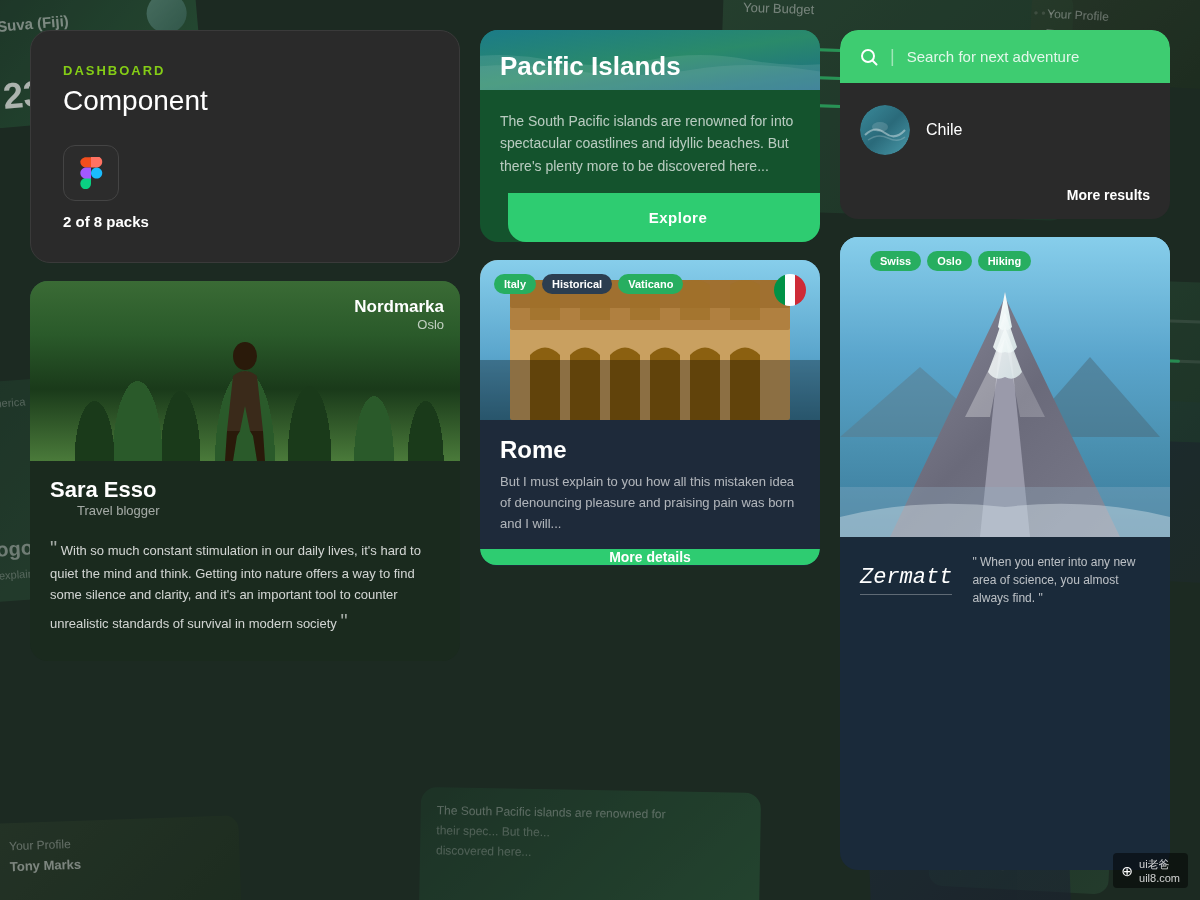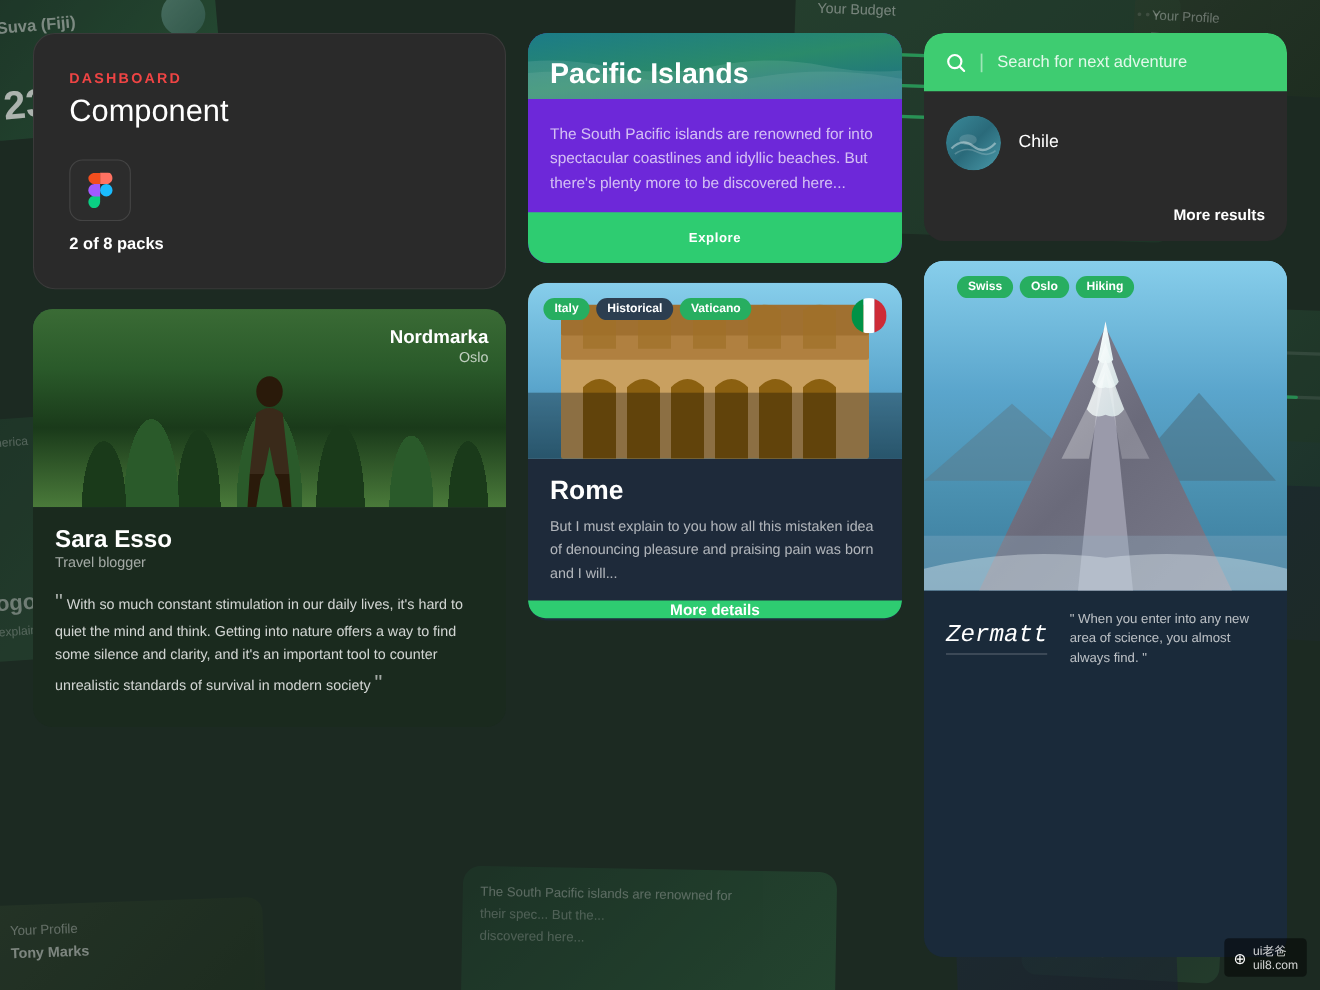--- a/index.html
+++ b/index.html
@@ -41,21 +41,21 @@
     
     .dashboard-card {
       background: #2a2a2a;
       border-radius: 20px;
       padding: 32px;
       border: 1px solid #3a3a3a;
       position: relative;
     }
 
     .dashboard-label {
-      color: #ef4444;
+      color: #84cc16;
       font-size: 13px;
       font-weight: 600;
       letter-spacing: 2px;
       text-transform: uppercase;
       margin-bottom: 8px;
     }
 
     .dashboard-title {
       color: #fff;
       font-size: 28px;
@@ -149,20 +149,21 @@
     .blogger-name {
       color: #fff;
       font-size: 22px;
       font-weight: 700;
     }
 
     .blogger-role {
       color: rgba(255,255,255,0.6);
       font-size: 13px;
       margin-bottom: 14px;
+      margin-left: 27px;
     }
 
     .blogger-quote {
       color: rgba(255,255,255,0.8);
       font-size: 13px;
       line-height: 1.6;
     }
 
     .quote-mark {
       font-size: 20px;
@@ -171,21 +172,21 @@
 
     
     .mid-col {
       display: flex;
       flex-direction: column;
       gap: 18px;
     }
 
     
     .pacific-card {
-      background: #6d28d9;
+      background: #14532d;
       border-radius: 18px;
       overflow: hidden;
       position: relative;
     }
 
     .pacific-title {
       color: #fff;
       font-size: 26px;
       font-weight: 700;
     }
@@ -201,25 +202,26 @@
       margin-bottom: 0;
     }
 
     .explore-btn {
       width: 100%;
       padding: 16px;
       background: #2ecc71;
       border: none;
       border-radius: 0 0 18px 18px;
       color: #fff;
-      font-size: 12px;
+      font-size: 15px;
       font-weight: 600;
       cursor: pointer;
       margin-top: 16px;
       letter-spacing: 0.5px;
+      margin-left: 28px;
     }
 
     
     .rome-card {
       background: #1e2a3a;
       border-radius: 18px;
       overflow: hidden;
       position: relative;
     }
 

